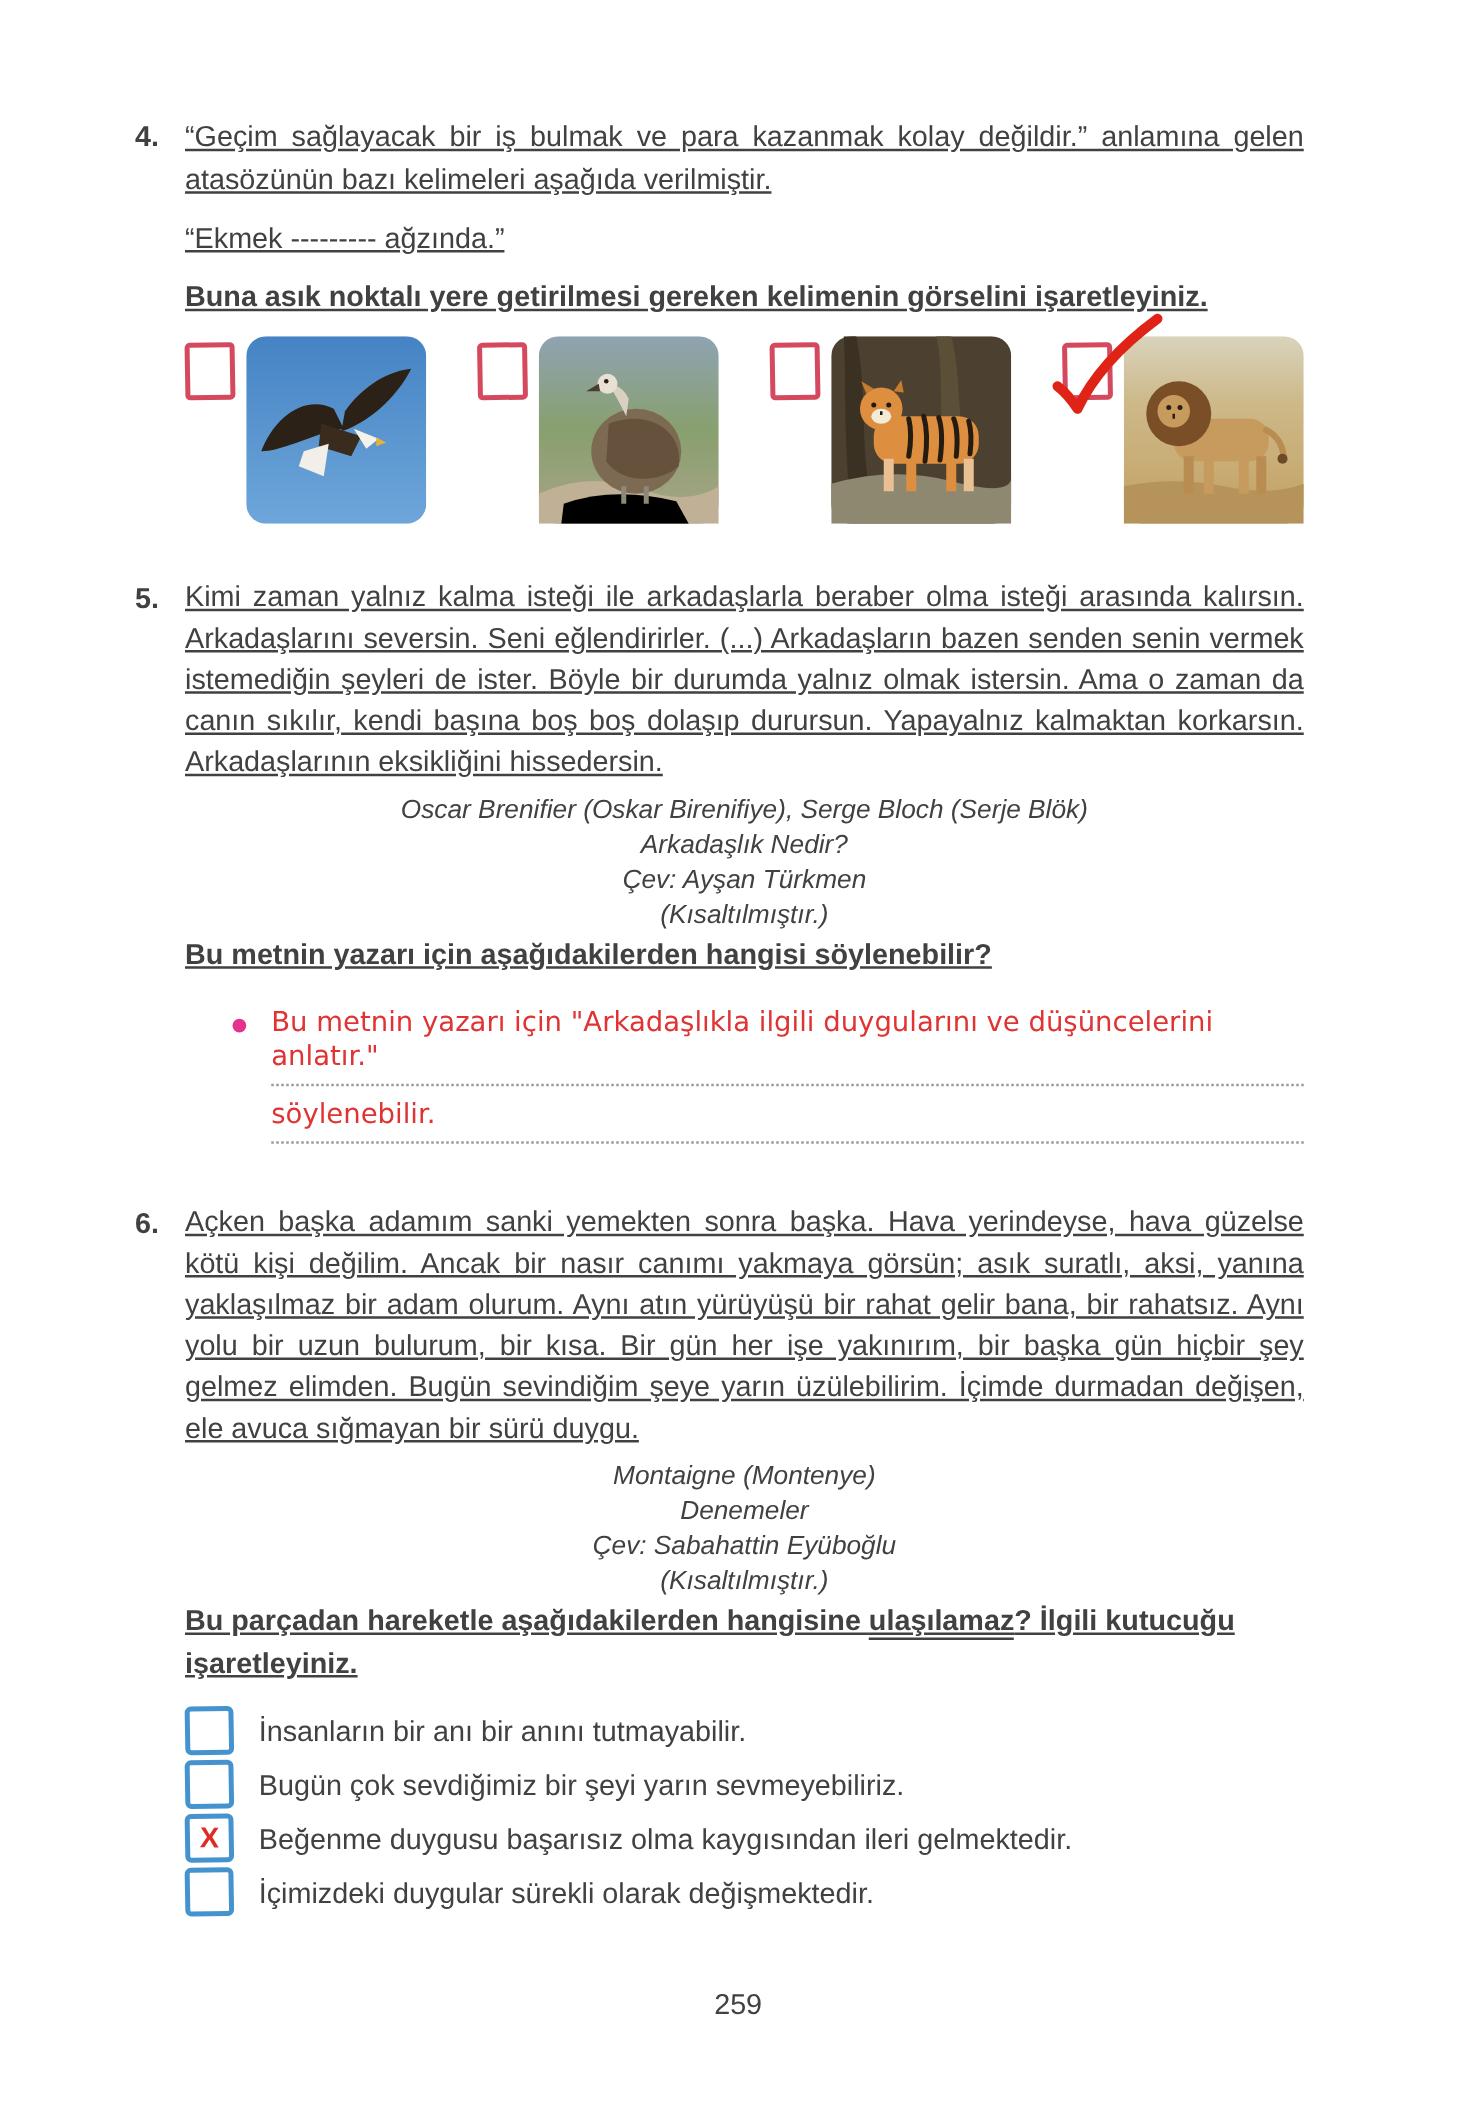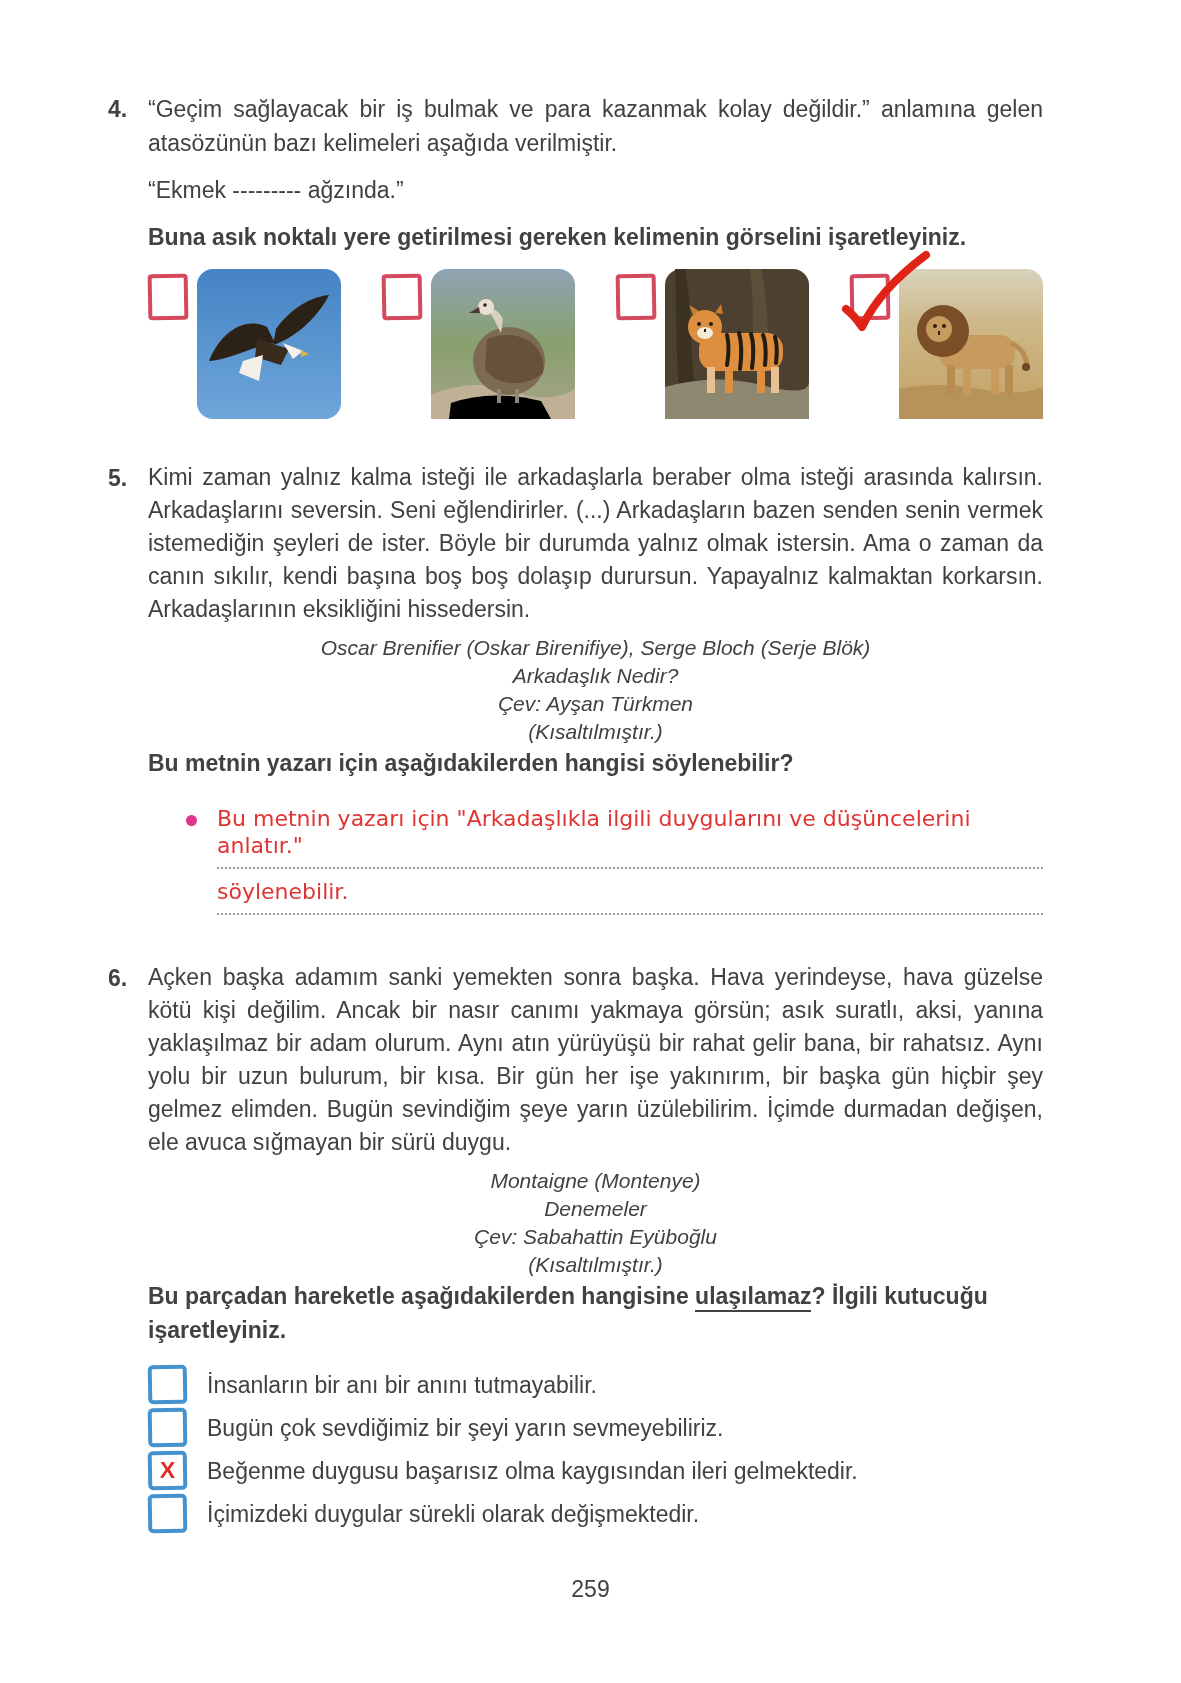--- a/index.html
+++ b/index.html
@@ -10,21 +10,21 @@
     background:#ffffff;
     font-family:"Liberation Sans", sans-serif;
     color:#414042;
     box-sizing:border-box;
     padding:92px 138px 0 108px;
     overflow:hidden;
   }
   .q { display:flex; }
   .qnum { flex:none; width:40px; font-weight:700; font-size:23px; line-height:34px; }
   .qbody { flex:1; font-size:23px; line-height:34px; text-align:justify; }
-  .qbody p { margin:0; }
+  .qbody p { margin:0;text-decoration:underline; }
   .mt { margin-top:13px !important; }
   .bold { font-weight:700; }
   .passage { line-height:33px; }
   .attribution { margin-top:8px; text-align:center; font-style:italic; font-size:21px; line-height:28px; }
   .prompt { margin-top:15px; font-weight:700; text-align:left; }
   .underlined { border-bottom:2px solid #414042; padding-bottom:1px; }
 
   
   .img-row { display:flex; justify-content:space-between; margin-top:15px; }
   .img-option { display:flex; position:relative; }
@@ -54,21 +54,21 @@
   .option:first-child { margin-top:0; }
   .cb-blue {
     flex:none; width:31px; height:31px; margin-right:20px;
     border:4px solid #4493cf; border-radius:5px; background:#fff;
     display:flex; align-items:center; justify-content:center;
     transform:rotate(-1deg);
   }
   .xmark { color:#dd2d26; font-weight:700; font-size:23px; line-height:1; transform:rotate(2deg); }
   .option-label { text-align:right; }
 
-  .page-number { position:absolute; left:0; right:0; bottom:80px; text-align:center; font-size:23px; color:#414042; }
+  .page-number { position:absolute; left:0; right:0; bottom:66px; text-align:center; font-size:23px; color:#414042; }
 
   .sp-q4-q5 { height:42px; }
   .sp-q5-q6 { height:46px; }
 </style>
 </head>
 <body>
 
 <div class="page">
 
   <section class="q">

